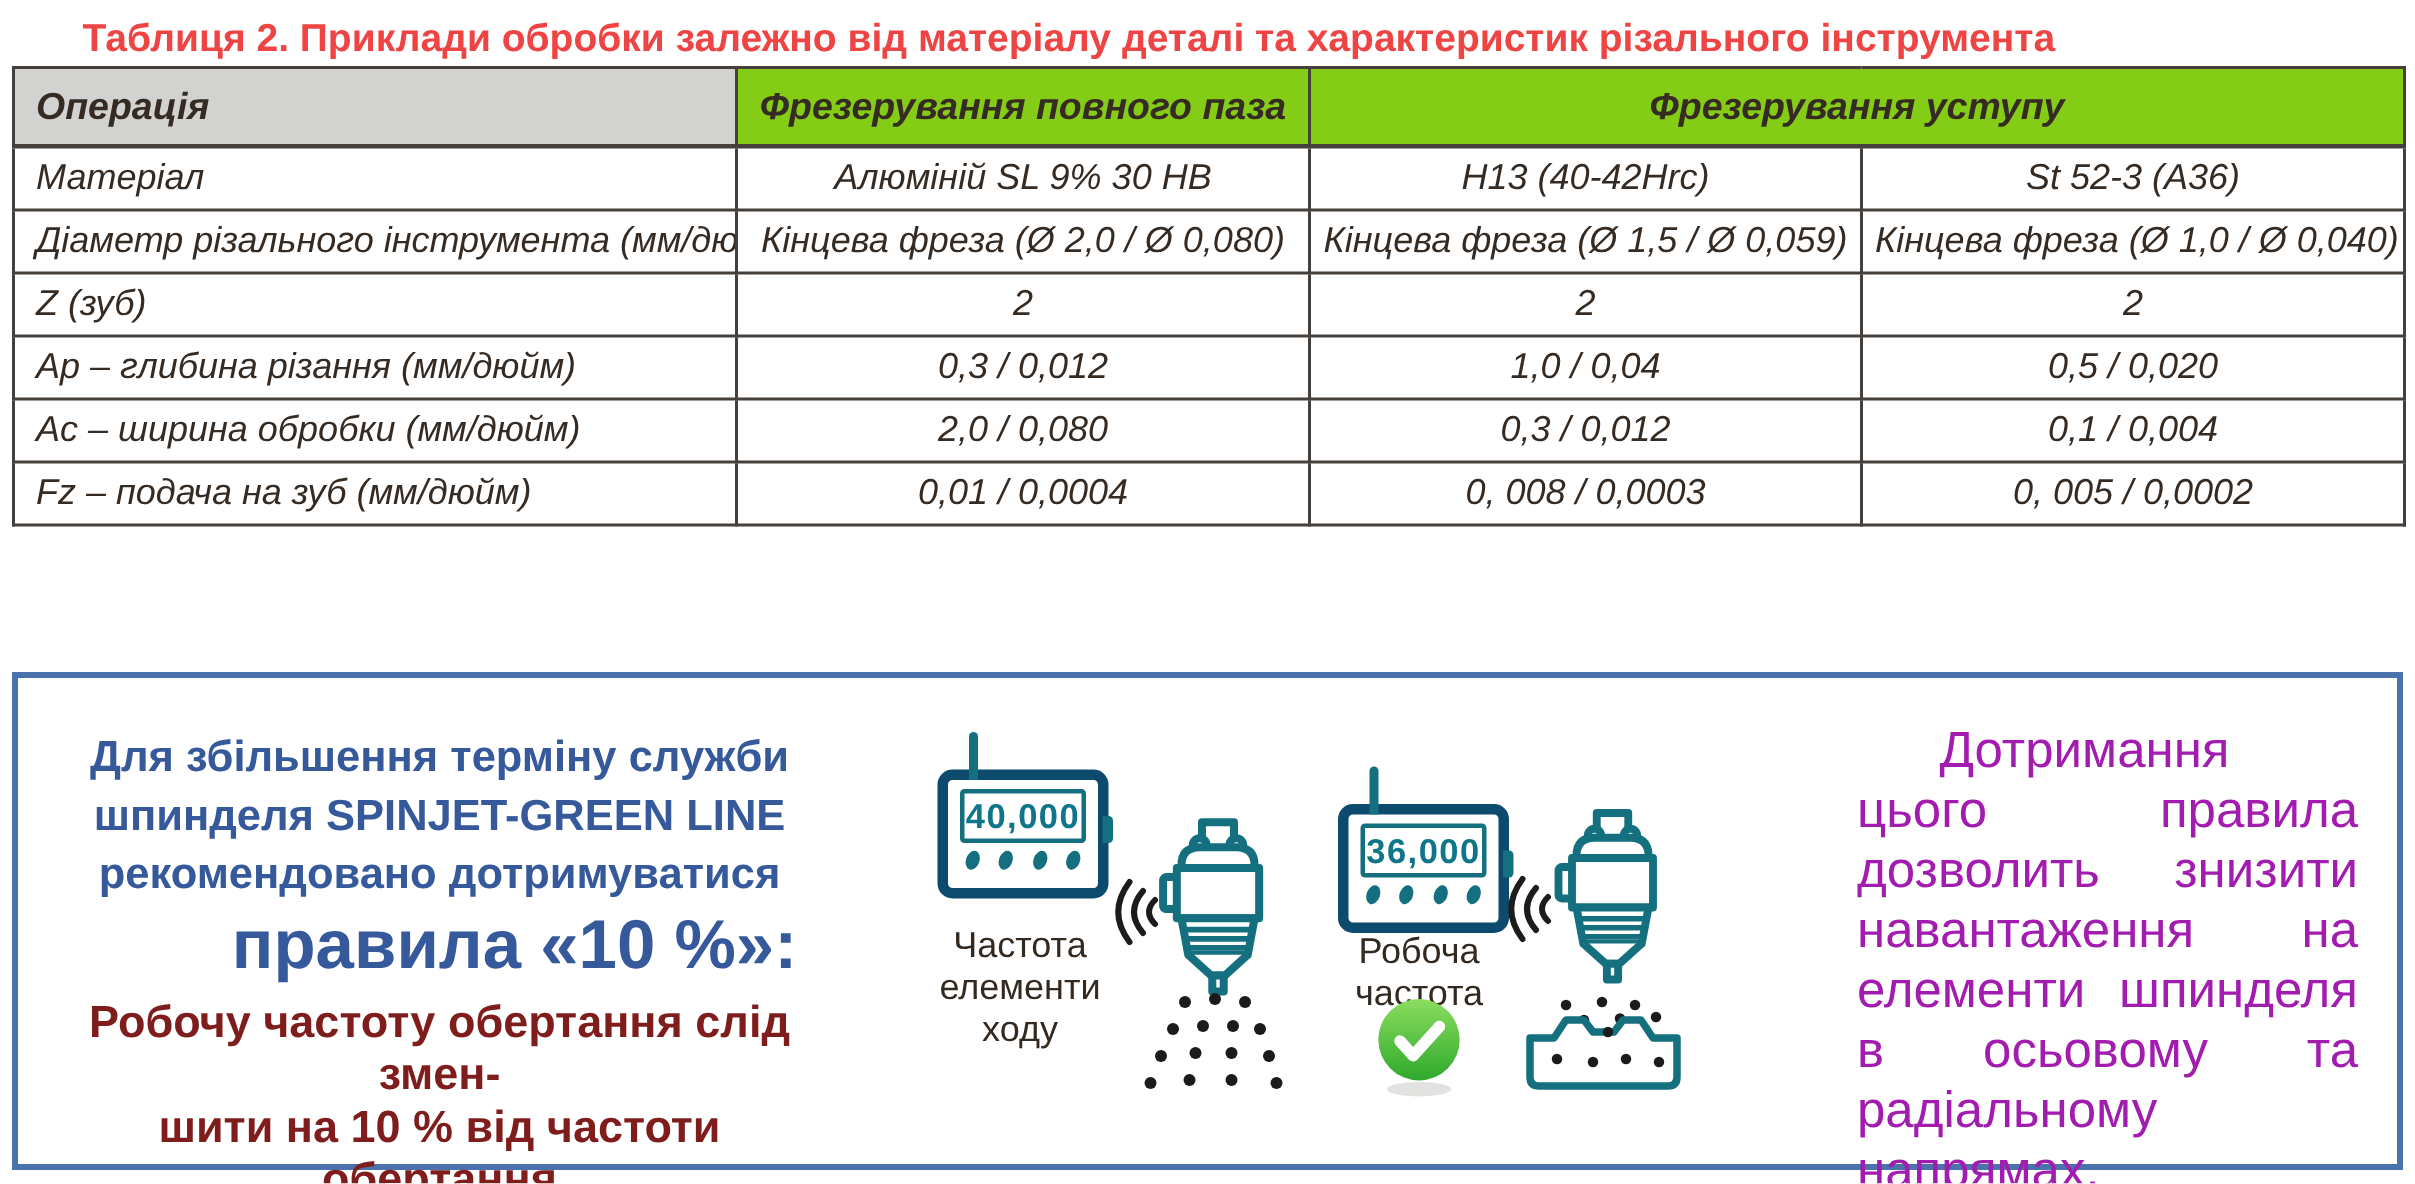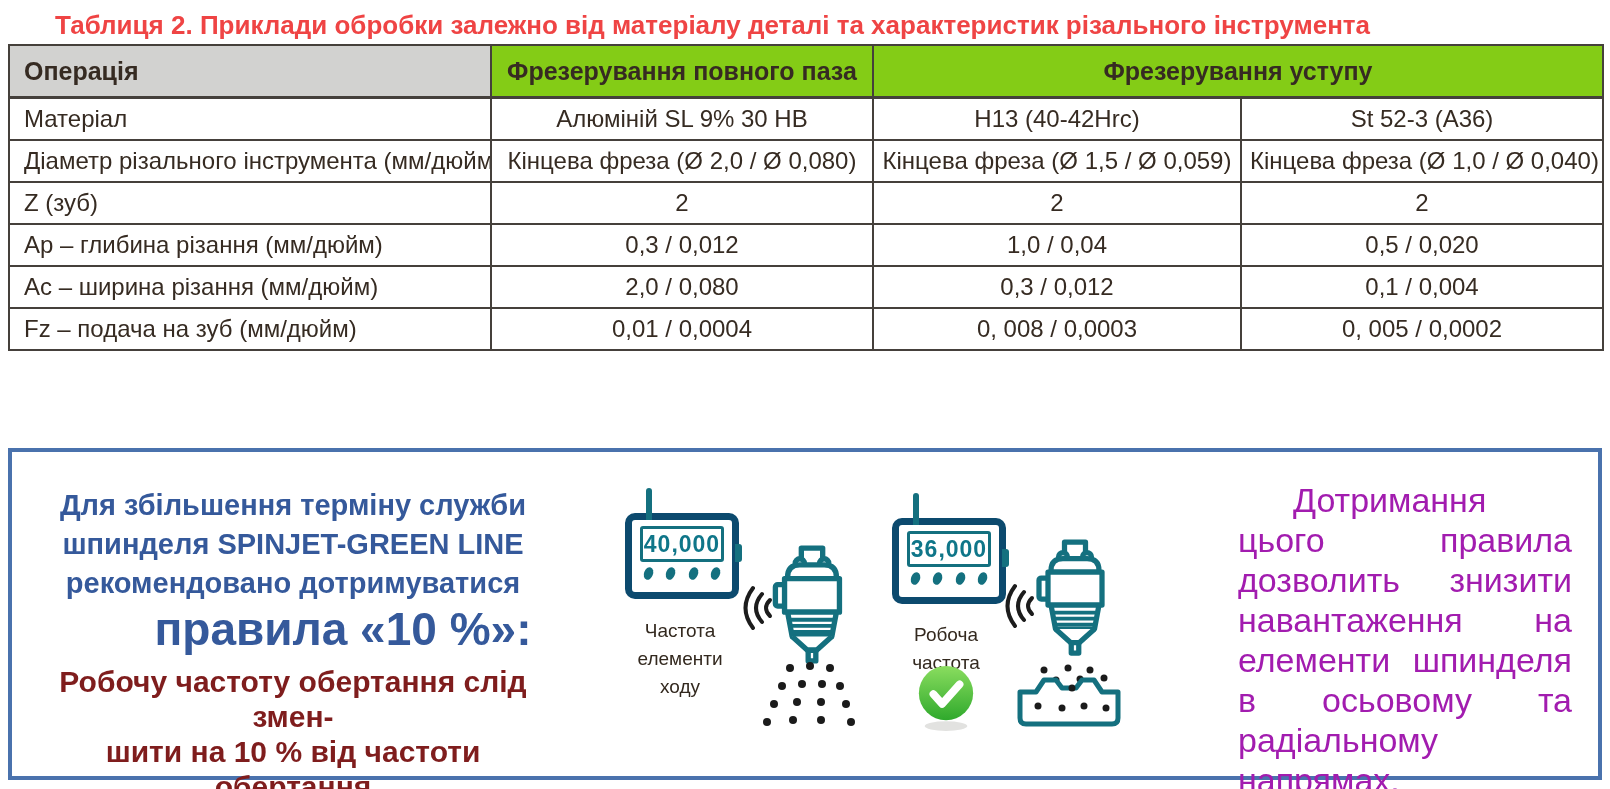--- a/index.html
+++ b/index.html
@@ -4,21 +4,21 @@
 <style>
   html,body{margin:0;padding:0;background:#fff;}
   .page{position:relative;width:1610px;height:789px;background:#fff;
         font-family:"Liberation Sans",sans-serif;color:#362b22;overflow:hidden;}
 
   
   .title{position:absolute;left:55px;top:10px;font-size:26px;font-weight:bold;color:#ef4444;}
 
   
   table.spec{position:absolute;left:8px;top:44px;width:1594px;border-collapse:collapse;
-             table-layout:fixed;border:2px solid #a16207;}
+             table-layout:fixed;border:2px solid #a16207;font-style:italic;}
   table.spec th,table.spec td{border:2px solid #45403b;font-size:24px;color:#362b22;
              padding:0 8px;overflow:hidden;white-space:nowrap;}
   table.spec th{height:50px;font-size:25px;font-weight:bold;background:#84cc16;text-align:center;
              border-bottom:3px solid #45403b;}
   table.spec th.op{background:#d2d2d0;text-align:left;padding-left:14px;}
   table.spec td{height:40px;text-align:center;}
   table.spec td.lbl{text-align:left;padding-left:14px;font-size:24px;}
 
   
   .infobox{position:absolute;left:8px;top:448px;width:1586px;height:324px;
@@ -37,21 +37,21 @@
   .antenna{position:absolute;top:-32px;left:14px;width:6px;height:32px;background:#14707f;
            border-radius:3px 3px 0 0;}
   .dev-btn{position:absolute;right:-10px;top:24px;width:7px;height:18px;background:#14707f;
            border-radius:0 3px 3px 0;}
   .screen{margin:6px 8px 0;height:30px;border:3px solid #14707f;border-radius:3px;background:#fff;
           display:flex;align-items:center;justify-content:center;
           font-size:23px;font-weight:bold;color:#0f7689;letter-spacing:1px;}
   .dev-dots{display:flex;justify-content:space-between;padding:5px 12px 0;}
   .dev-dots span{width:9px;height:13px;background:#14707f;border-radius:50%;transform:rotate(20deg);}
 
-  .illo-label{position:absolute;font-size:19px;line-height:28px;color:#33291f;text-align:center;}
+  .illo-label{position:absolute;font-size:24px;line-height:28px;color:#33291f;text-align:center;}
 
   .abs{position:absolute;}
   .right-col{position:absolute;left:1226px;top:28px;width:334px;font-size:34px;line-height:40px;
              color:#a21caf;text-align:justify;text-indent:55px;}
 </style>
 </head>
 <body>
 
 <div class="page">
 
@@ -90,21 +90,21 @@
           <td>2</td>
           <td>2</td>
         </tr>
         <tr>
           <td class="lbl">Ap – глибина різання (мм/дюйм)</td>
           <td>0,3 / 0,012</td>
           <td>1,0 / 0,04</td>
           <td>0,5 / 0,020</td>
         </tr>
         <tr>
-          <td class="lbl">Ac – ширина різання (мм/дюйм)</td>
+          <td class="lbl">Ac – ширина обробки (мм/дюйм)</td>
           <td>2,0 / 0,080</td>
           <td>0,3 / 0,012</td>
           <td>0,1 / 0,004</td>
         </tr>
         <tr>
           <td class="lbl">Fz – подача на зуб (мм/дюйм)</td>
           <td>0,01 / 0,0004</td>
           <td>0, 008 / 0,0003</td>
           <td>0, 005 / 0,0002</td>
         </tr>
@@ -176,21 +176,21 @@
           <circle cx="37" cy="42" r="4"></circle>
           <circle cx="61" cy="42" r="4"></circle>
           <circle cx="86" cy="44" r="4"></circle>
         <circle cx="7" cy="62" r="4"></circle>
           <circle cx="33" cy="60" r="4"></circle>
           <circle cx="61" cy="60" r="4"></circle>
           <circle cx="91" cy="62" r="4"></circle>
       </g>
     </svg>
 
-    <div class="device" style="left:880px;top:66px;">
+    <div class="device" style="left:880px;top:84px;">
       <div class="antenna"></div>
       <div class="dev-btn"></div>
       <div class="screen">36,000</div>
       <div class="dev-dots">
           <span></span>
           <span></span>
           <span></span>
           <span></span>
         </div>
     </div>

